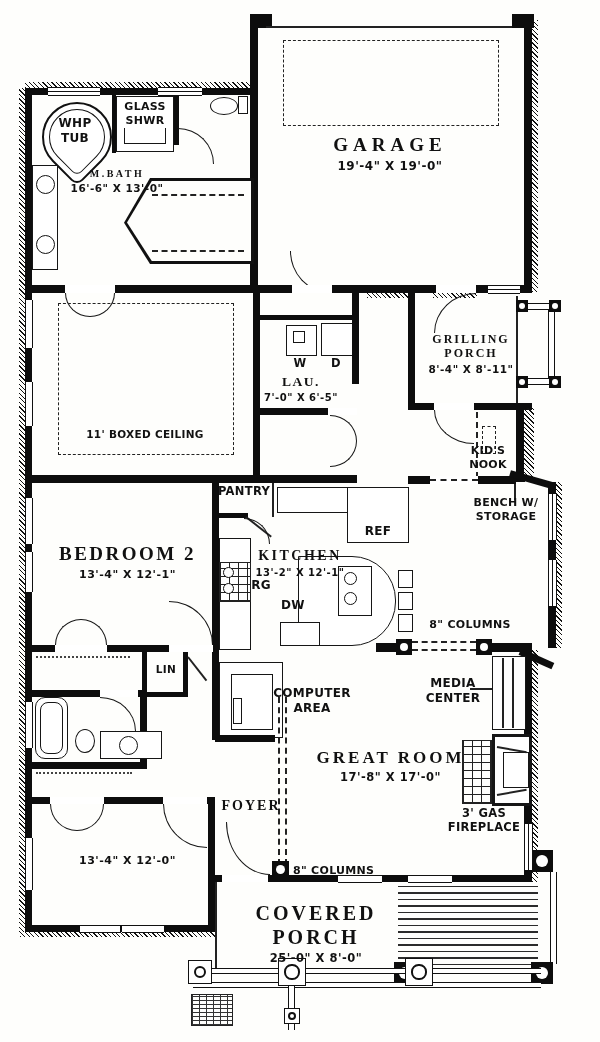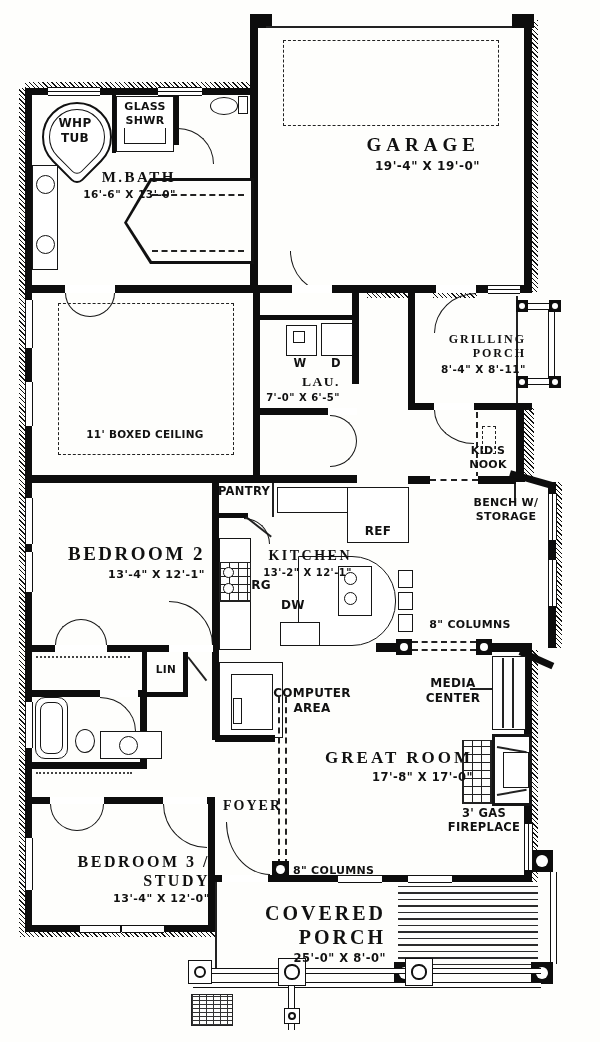--- a/index.html
+++ b/index.html
@@ -34,21 +34,21 @@
   .post{position:absolute;background:#0d0d0d;display:flex;align-items:center;justify-content:center}
   .post::after{content:"";width:54%;height:54%;background:#fff;border-radius:50%}
   .rcol{position:absolute;background:#fff;border:1.2px solid #111;box-sizing:border-box;
         display:flex;align-items:center;justify-content:center}
   .rcol::after{content:"";width:58%;height:58%;border:2px solid #111;border-radius:50%;background:#fff;box-sizing:border-box}
   .railh{position:absolute;border-top:1.6px solid #111;border-bottom:1.6px solid #111;background:#fff;box-sizing:border-box}
   .railv{position:absolute;border-left:1.6px solid #111;border-right:1.6px solid #111;background:#fff;box-sizing:border-box}
   .circ{position:absolute;border:1.5px solid #111;border-radius:50%;background:#fff;box-sizing:border-box}
   .heart{position:absolute;border:2px solid #111;border-radius:50% 50% 12% 50%;transform:rotate(45deg);background:#fff;box-sizing:border-box}
   .heart::after{content:"";position:absolute;inset:5px;border:1.2px solid #111;border-radius:inherit}
-  .room{position:absolute;text-align:right;z-index:6}
+  .room{position:absolute;text-align:center;z-index:6}
   .nm{font-family:"Liberation Serif","DejaVu Serif",serif;font-weight:700;letter-spacing:2.5px;
       font-size:16px;line-height:1.2;white-space:pre-line}
   .dm{font-size:11px;font-weight:600;letter-spacing:.5px;margin-top:2px;white-space:pre-line}
   .lbl{position:absolute;font-size:11.5px;font-weight:600;letter-spacing:.3px;white-space:pre-line;
        text-align:center;line-height:1.25;z-index:6}
 </style>
 </head>
 <body>
 
 <div id="plan">
@@ -85,21 +85,21 @@
   <div class="lbl" style="left:117px;top:100px;width:56px;font-size:11px;background:#fff">GLASS
 SHWR</div>
   <div class="w" style="left:174px;top:95px;width:5px;height:50px"></div>
   <div class="t" style="left:238px;top:96px;width:10px;height:18px"></div>
   <div class="circ" style="left:210px;top:97px;width:28px;height:18px"></div>
   <div class="arc-tr" style="left:178px;top:128px;width:36px;height:36px"></div>
   <div class="t" style="left:32px;top:165px;width:26px;height:105px"></div>
   <div class="circ" style="left:36px;top:175px;width:19px;height:19px"></div>
   <div class="circ" style="left:36px;top:235px;width:19px;height:19px"></div>
   <div class="room" style="left:58px;top:168px;width:118px">
-    <div class="nm" style="font-size:15px">M.BATH</div>
+    <div class="nm" style="font-size:10px">M.BATH</div>
     <div class="dm" style="font-size:10.5px">16'-6" X 13'-0"</div>
   </div>
 
   <div class="a" style="left:124px;top:178px;width:130px;height:86px;background:#111;clip-path:polygon(0 52%,20% 0,100% 0,100% 100%,20% 100%)"></div>
   <div class="a" style="left:127px;top:181px;width:124px;height:80px;background:#fefefc;clip-path:polygon(0 52%,20% 0,100% 0,100% 100%,20% 100%)"></div>
   <div class="dh" style="left:152px;top:194px;width:92px"></div>
   <div class="dh" style="left:152px;top:250px;width:92px"></div>
 
   <div class="arc-bl" style="left:290px;top:251px;width:40px;height:42px"></div>
 
@@ -279,22 +279,20 @@
 FIREPLACE</div>
 
   <div class="w" style="left:25px;top:797px;width:190px;height:7px"></div>
   <div class="gap" style="left:50px;top:797px;width:54px;height:7px;z-index:2"></div>
   <div class="arc-bl" style="left:50px;top:804px;width:27px;height:27px"></div>
   <div class="arc-br" style="left:77px;top:804px;width:27px;height:27px"></div>
   <div class="gap" style="left:163px;top:797px;width:44px;height:7px;z-index:2"></div>
   <div class="arc-bl" style="left:163px;top:804px;width:44px;height:44px"></div>
   <div class="w" style="left:208px;top:797px;width:7px;height:135px"></div>
   <div class="room" style="left:45px;top:852px;width:165px">
-    <div class="nm" style="font-size:16px">BEDROOM 3 /
-STUDY</div>
     <div class="dm" style="font-size:11px">13'-4" X 12'-0"</div>
   </div>
   <div class="winv" style="left:25px;top:838px;width:8px;height:52px;z-index:2"></div>
   <div class="w" style="left:25px;top:925px;width:190px;height:7px"></div>
   <div class="hatch" style="left:20px;top:932px;width:195px;height:5px"></div>
   <div class="winh" style="left:80px;top:925px;width:40px;height:8px;z-index:2"></div>
   <div class="winh" style="left:122px;top:925px;width:42px;height:8px;z-index:2"></div>
 
   <div class="w" style="left:215px;top:875px;width:317px;height:7px"></div>
   <div class="gap" style="left:222px;top:875px;width:46px;height:7px;z-index:2"></div>

